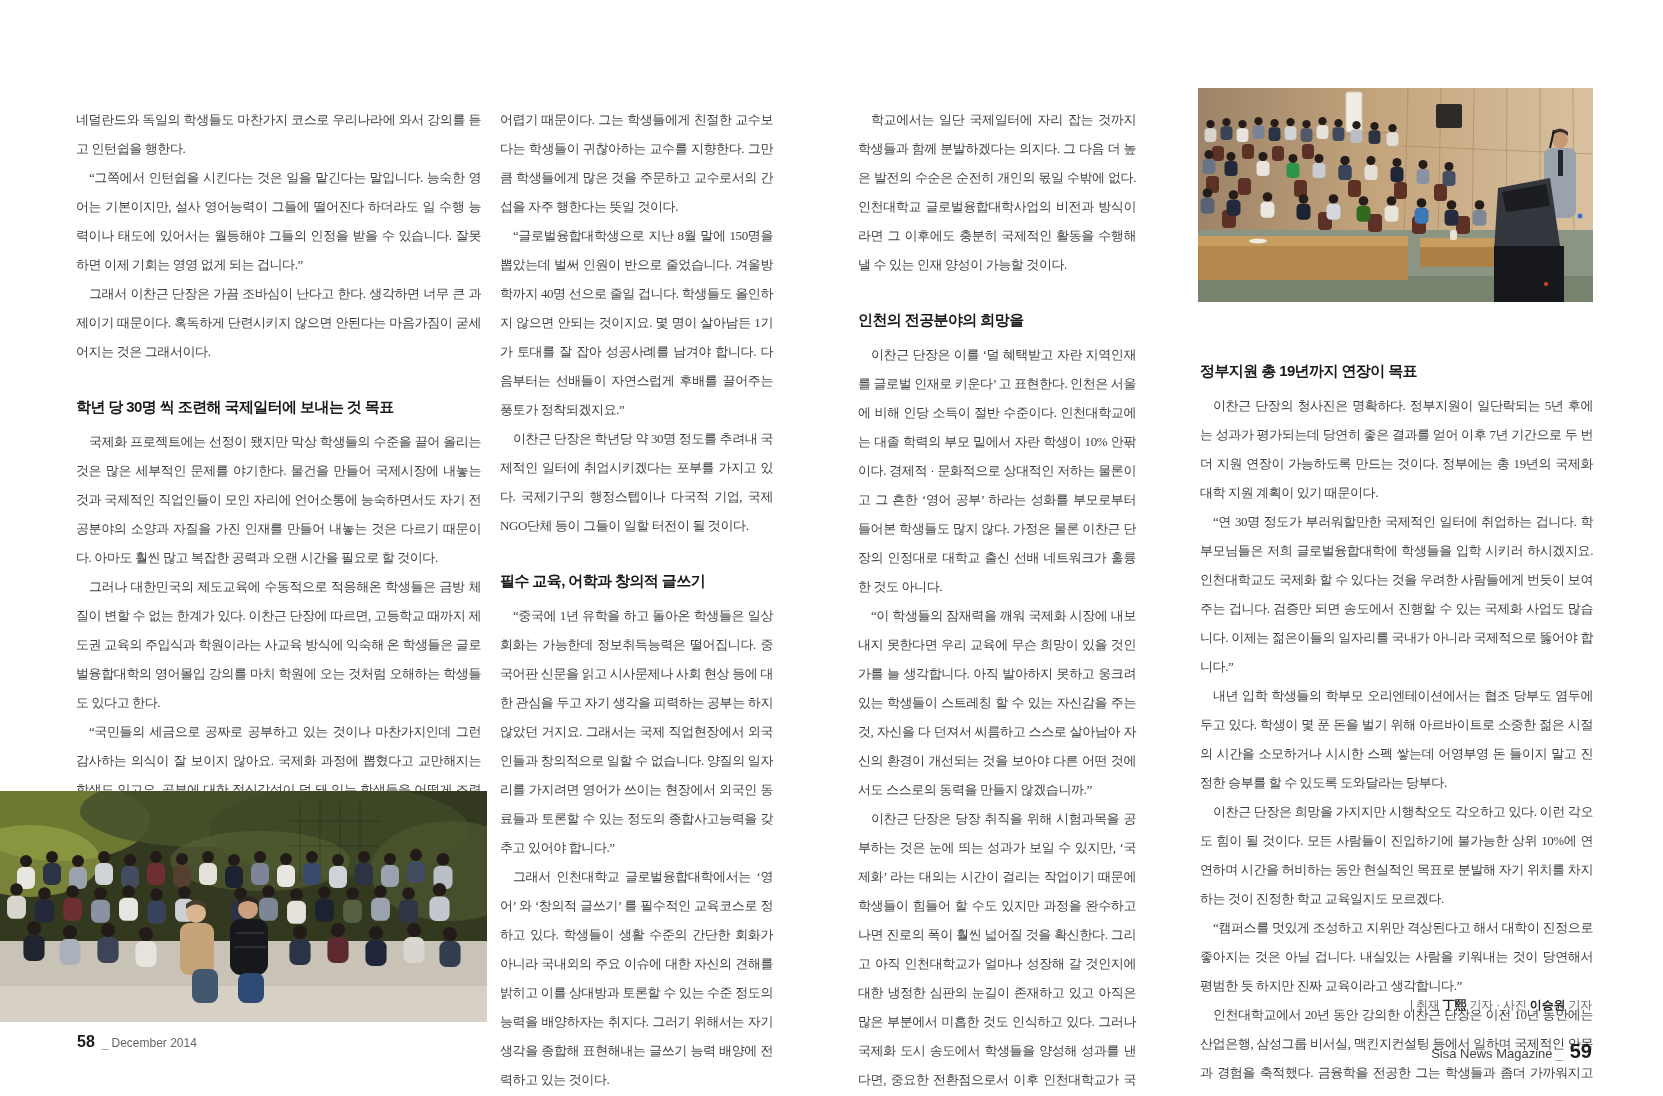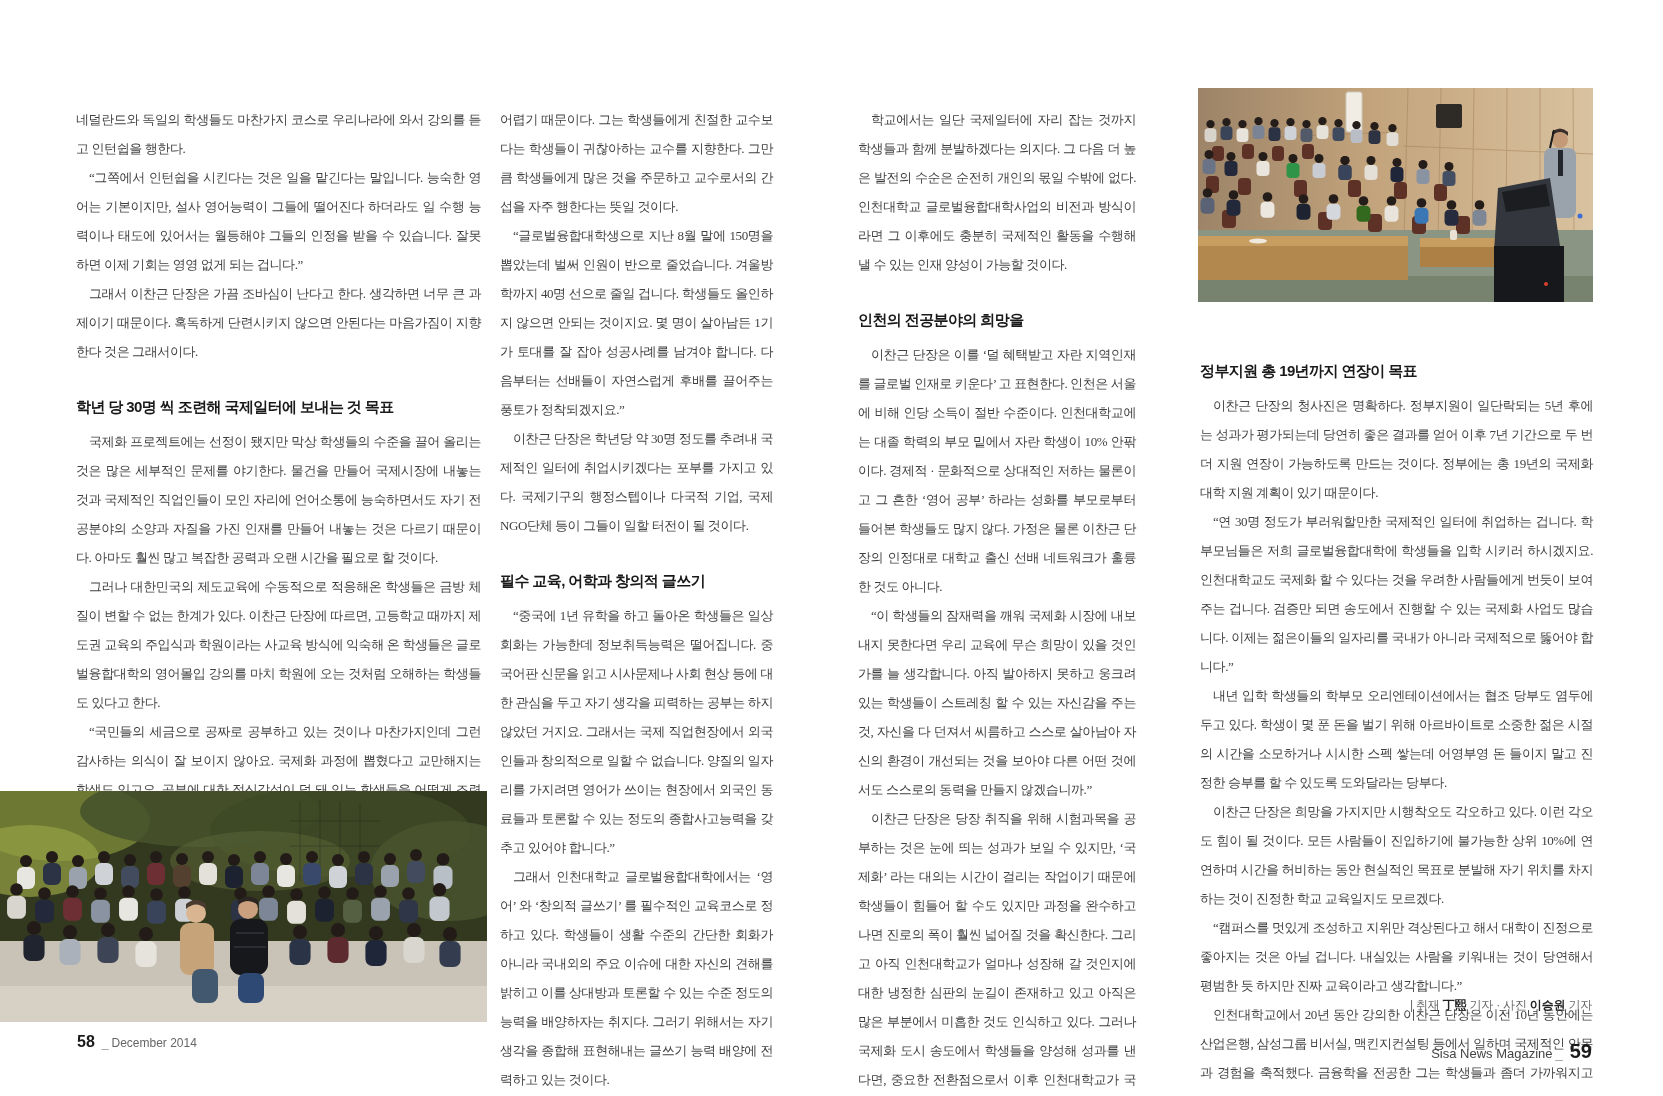--- a/index.html
+++ b/index.html
@@ -37,21 +37,21 @@
   .sep { color:#999; margin:0 3px; }
 </style>
 </head>
 <body>
 
 <div class="spread">
 
   <div class="col" style="left:76px; top:105px; width:405px;">
     <p class="noindent">네덜란드와 독일의 학생들도 마찬가지 코스로 우리나라에 와서 강의를 듣고 인턴쉽을 행한다.</p>
     <p>“그쪽에서 인턴쉽을 시킨다는 것은 일을 맡긴다는 말입니다. 능숙한 영어는 기본이지만, 설사 영어능력이 그들에 떨어진다 하더라도 일 수행 능력이나 태도에 있어서는 월등해야 그들의 인정을 받을 수 있습니다. 잘못하면 이제 기회는 영영 없게 되는 겁니다.”</p>
-    <p>그래서 이찬근 단장은 가끔 조바심이 난다고 한다. 생각하면 너무 큰 과제이기 때문이다. 혹독하게 단련시키지 않으면 안된다는 마음가짐이 지향한다 것은 그래서이다.</p>
+    <p>그래서 이찬근 단장은 가끔 조바심이 난다고 한다. 생각하면 너무 큰 과제이기 때문이다. 혹독하게 단련시키지 않으면 안된다는 마음가짐이 굳세어지는 것은 그래서이다.</p>
     <h3 class="subhead">학년 당 30명 씩 조련해 국제일터에 보내는 것 목표</h3>
     <p>국제화 프로젝트에는 선정이 됐지만 막상 학생들의 수준을 끌어 올리는 것은 많은 세부적인 문제를 야기한다. 물건을 만들어 국제시장에 내놓는 것과 국제적인 직업인들이 모인 자리에 언어소통에 능숙하면서도 자기 전공분야의 소양과 자질을 가진 인재를 만들어 내놓는 것은 다르기 때문이다. 아마도 훨씬 많고 복잡한 공력과 오랜 시간을 필요로 할 것이다.</p>
     <p>그러나 대한민국의 제도교육에 수동적으로 적응해온 학생들은 금방 체질이 변할 수 없는 한계가 있다. 이찬근 단장에 따르면, 고등학교 때까지 제도권 교육의 주입식과 학원이라는 사교육 방식에 익숙해 온 학생들은 글로벌융합대학의 영어몰입 강의를 마치 학원에 오는 것처럼 오해하는 학생들도 있다고 한다.</p>
     <p>“국민들의 세금으로 공짜로 공부하고 있는 것이나 마찬가지인데 그런 감사하는 의식이 잘 보이지 않아요. 국제화 과정에 뽑혔다고 교만해지는 학생도 있고요. 공부에 대한 정신각성이 덜 돼 있는 학생들을 어떻게 조련시킬까 고민했습니다. 그래서 수시로 아침 7시에 소집을 해서 시험을 봅니다. 한번 결강하면 그대로 축출입니다.”</p>
     <p>엄격한 기준을 따라오는 학생들만이 스스로를 발전시킬 있는 능력이 잠재해 있다고 믿기 때문일 것이다. 이찬근 단장은 교육은 ‘3D’ 업종이라고 자조 섞인 농담으로 말한다. 그만큼 제도교육에 물들어 있던 학생들을 능동적으로 견인하는 일이</p>
   </div>
 
   <div class="col" style="left:500px; top:105px; width:273px;">
     <p class="noindent">어렵기 때문이다. 그는 학생들에게 친절한 교수보다는 학생들이 귀찮아하는 교수를 지향한다. 그만큼 학생들에게 많은 것을 주문하고 교수로서의 간섭을 자주 행한다는 뜻일 것이다.</p>
     <p>“글로벌융합대학생으로 지난 8월 말에 150명을 뽑았는데 벌써 인원이 반으로 줄었습니다. 겨울방학까지 40명 선으로 줄일 겁니다. 학생들도 올인하지 않으면 안되는 것이지요. 몇 명이 살아남든 1기가 토대를 잘 잡아 성공사례를 남겨야 합니다. 다음부터는 선배들이 자연스럽게 후배를 끌어주는 풍토가 정착되겠지요.”</p>

